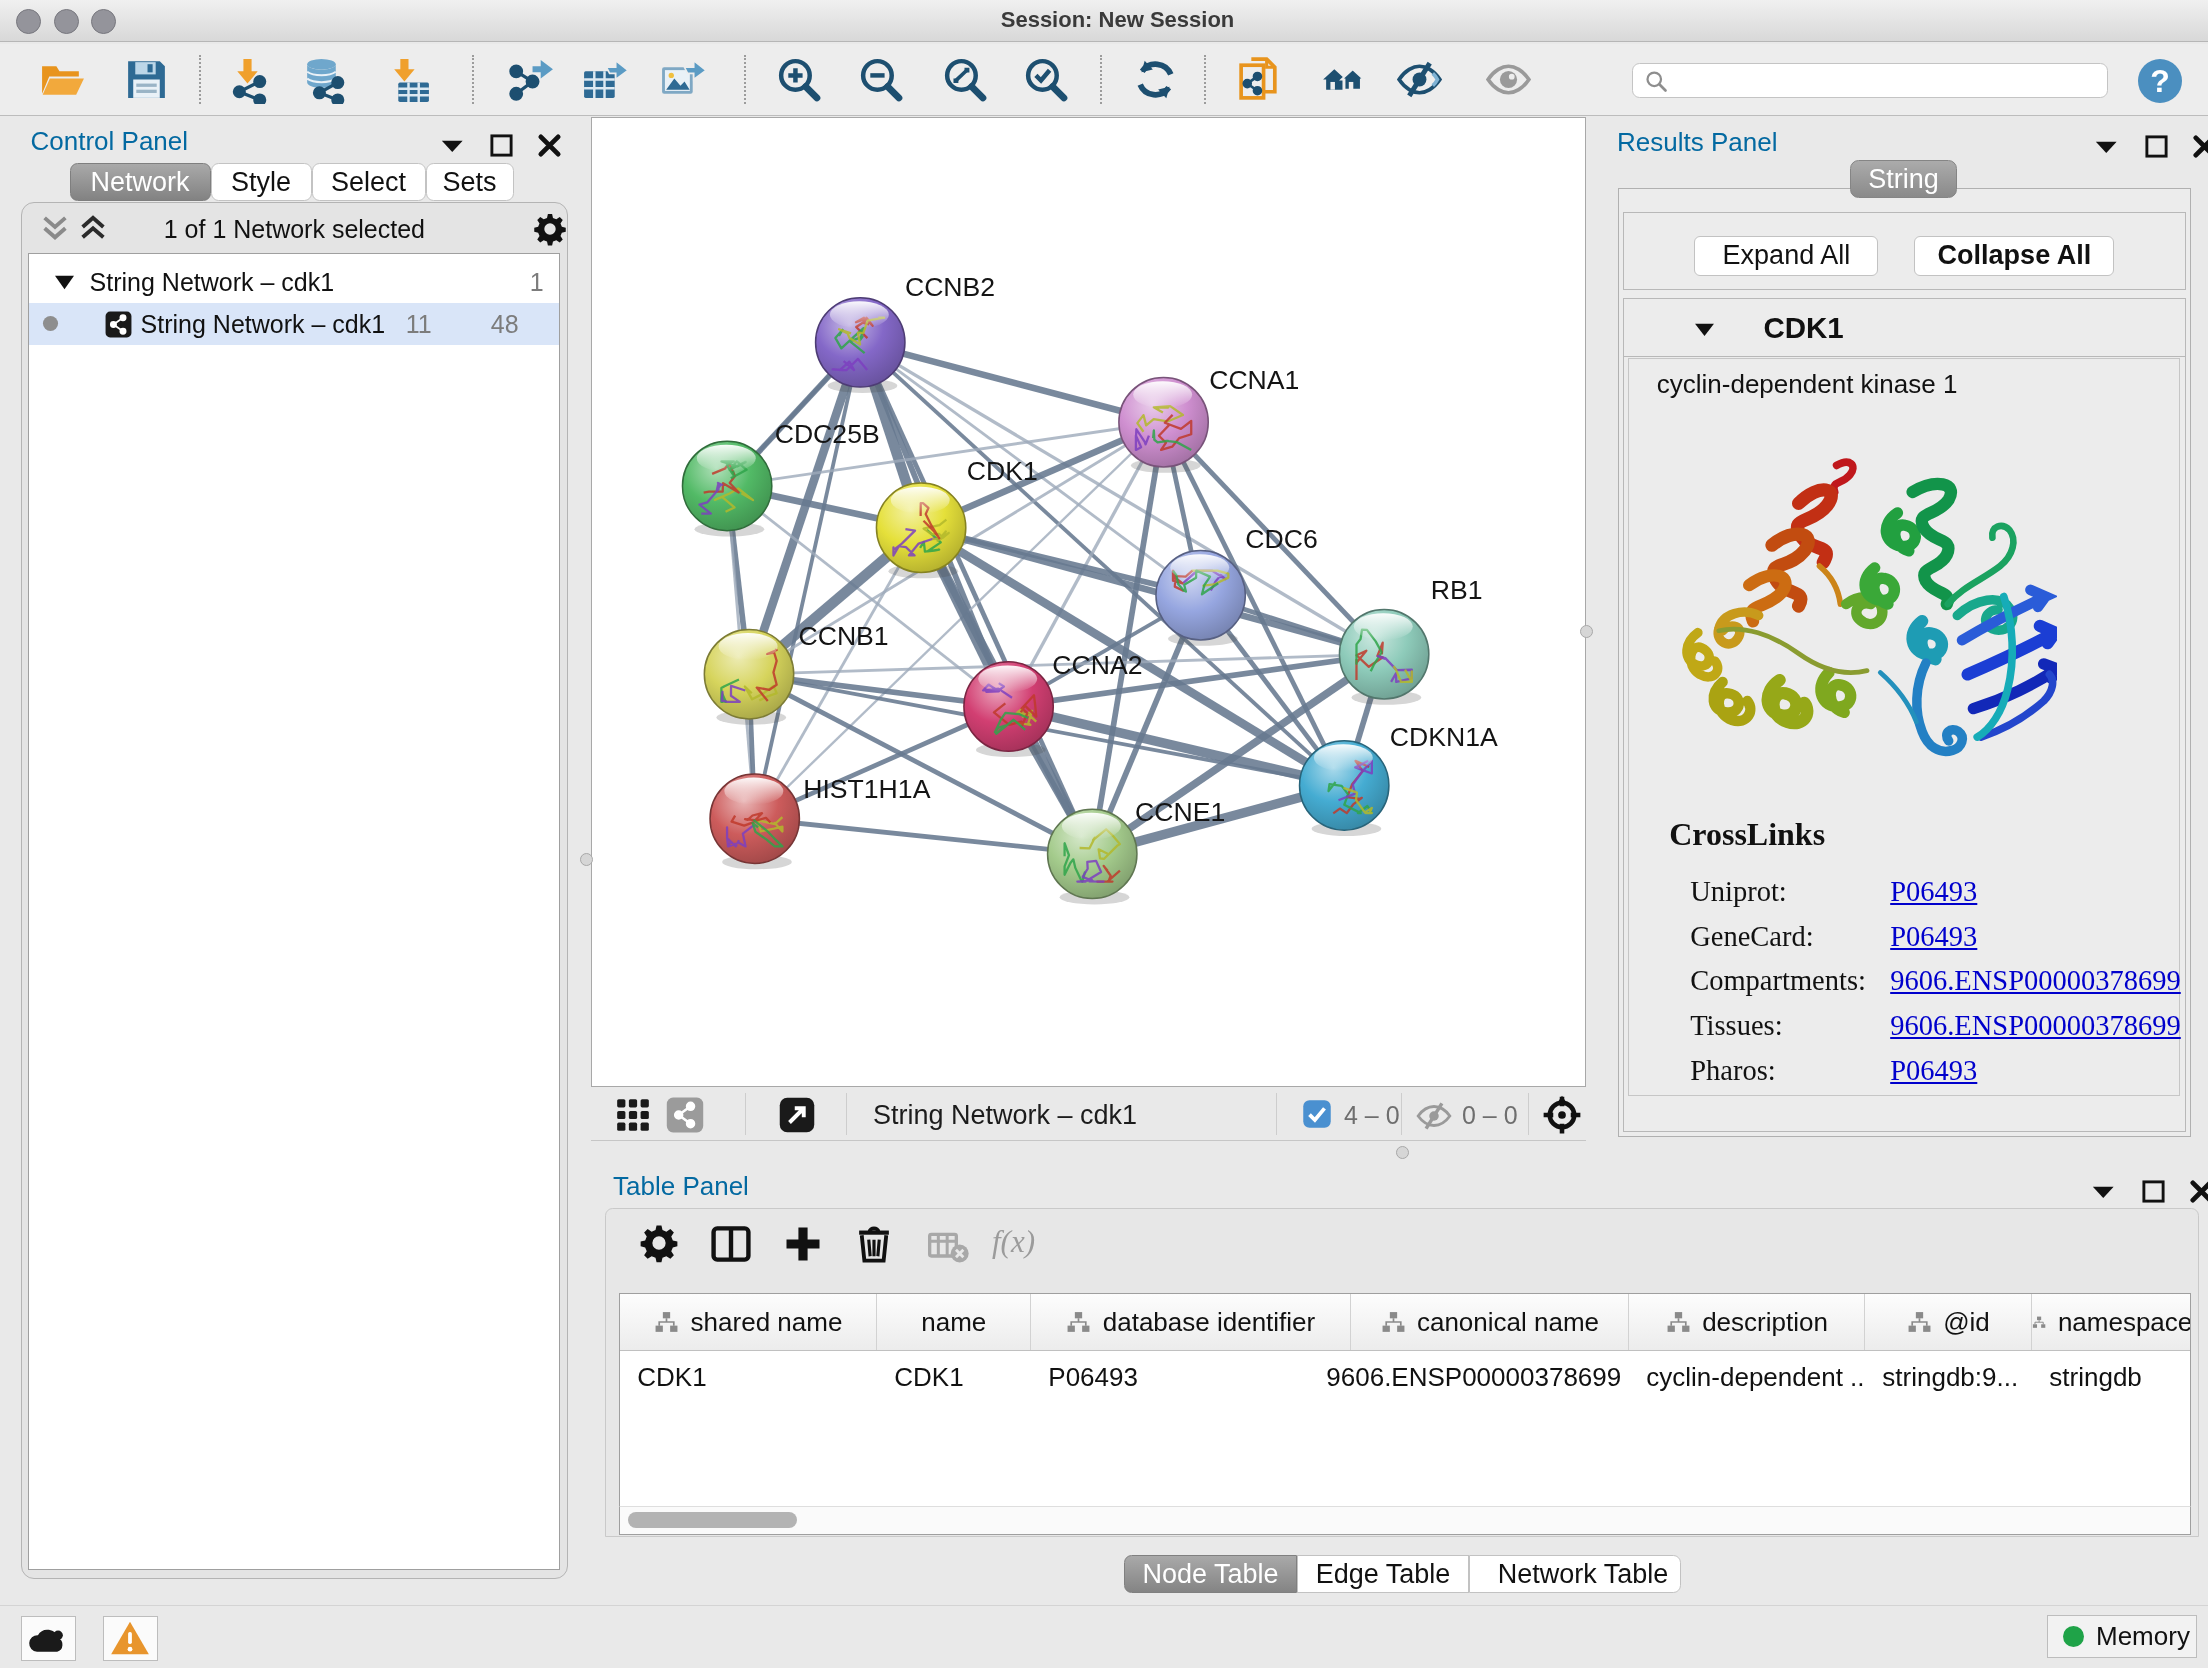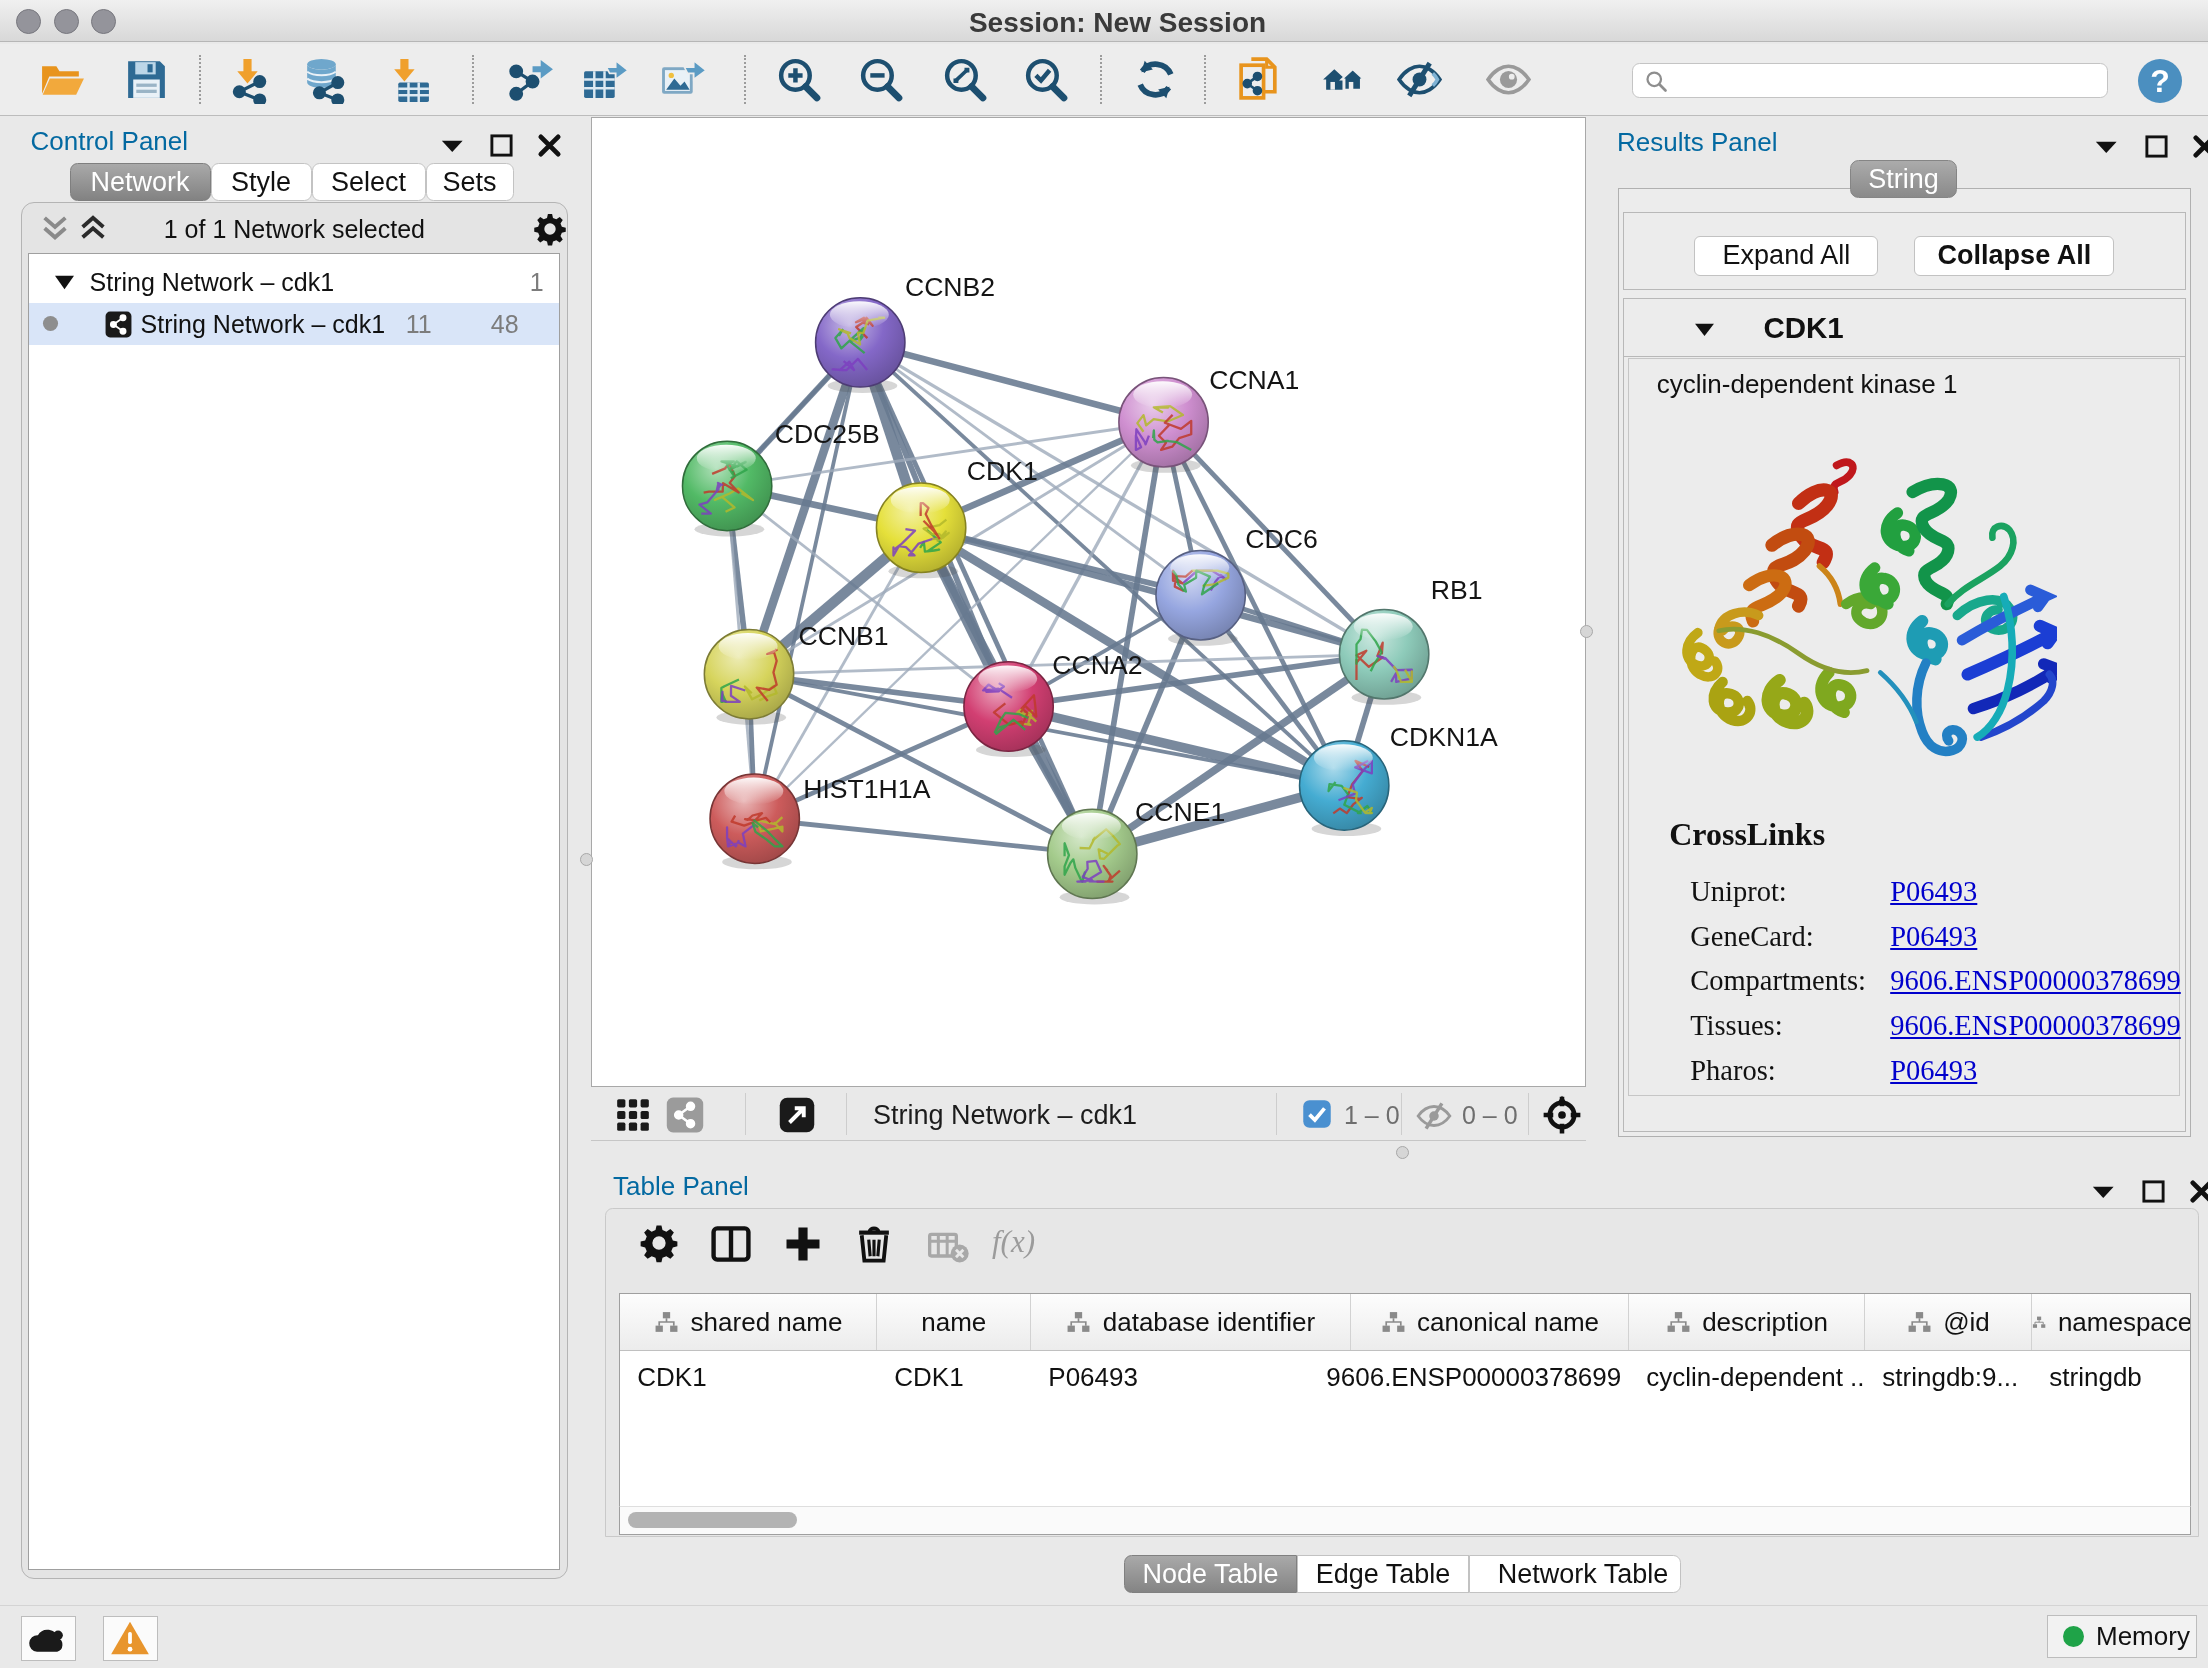--- a/index.html
+++ b/index.html
@@ -14,21 +14,21 @@
 
   
   #titlebar {
     left:0; top:0; width:2208px; height:42px;
     background:linear-gradient(#f0f0f0,#d8d8d8);
     border-bottom:1.9px solid #b6b6b6;
   }
   .traffic { position:absolute; top:8.6px; width:25px; height:25px; border-radius:50%;
     background:#94949b; border:1.9px solid #77777e; }
   #win-title { position:absolute; top:6.7px; left:0; width:100%; text-align:center;
-    font-size:28px; font-weight:700; color:#3a3a3a;padding-left:27px; }
+    font-size:22px; font-weight:700; color:#3a3a3a;padding-left:27px; }
 
   
   #toolbar {
     left:0; top:44px; width:2208px; height:72px;
     background:#ededed; border-bottom:1.9px solid #bcbcbc;
   }
   .tbicon { position:absolute; top:11.4px; width:49px; height:49px; }
   .tbsep { position:absolute; top:11.4px; width:0; height:49px;
     border-left:2.9px dotted #9c9c9c; }
   #search-box { position:absolute; left:1632px; top:19px; width:476px; height:35px;
@@ -677,21 +677,21 @@
       <rect x="0.5" y="0.5" width="23" height="23" rx="5" fill="#1a1a1a"></rect>
       <path d="M7 17 L16 8 M10.5 7.5 H16.5 V13.5" stroke="#fff" stroke-width="2.6" fill="none"></path>
     </svg>
     <div class="vsep" style="left:255px"></div>
     <div id="net-title">String Network – cdk1</div>
     <div class="vsep" style="left:685px"></div>
     <svg width="30" height="30" viewBox="0 0 24 24" style="position:absolute;left:711px;top:12.4px">
       <rect x="1" y="1" width="22" height="22" rx="5" fill="#4a90d0"></rect>
       <path d="M6 12.5 L10.3 16.8 L18 7.5" stroke="#fff" stroke-width="3" fill="none"></path>
     </svg>
-    <div class="count-label" style="left:753px">1 – 0</div>
+    <div class="count-label" style="left:753px">4 – 0</div>
     <div class="vsep" style="left:810px"></div>
     <svg width="38" height="32" viewBox="0 0 24 20" style="position:absolute;left:824px;top:13.3px">
       <path d="M2 10 C5 5.8 8.8 4 12 4 C15.2 4 19 5.8 22 10 C19 14.2 15.2 16 12 16 C8.8 16 5 14.2 2 10 Z" fill="none" stroke="#9a9a9a" stroke-width="1.8"></path>
       <circle cx="12" cy="10" r="3" fill="#9a9a9a"></circle>
       <path d="M17 2 L7 18" stroke="#9a9a9a" stroke-width="2.2"></path>
     </svg>
     <div class="count-label" style="left:871px">0 – 0</div>
     <div class="vsep" style="left:937px"></div>
     <svg width="42" height="42" viewBox="0 0 24 24" style="position:absolute;left:950px;top:6.7px">
       <circle cx="12" cy="12" r="7" fill="none" stroke="#111" stroke-width="2.6"></circle>

